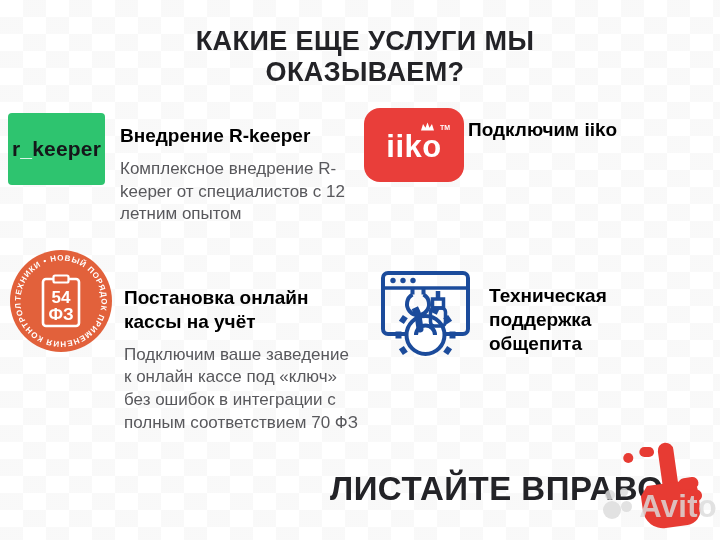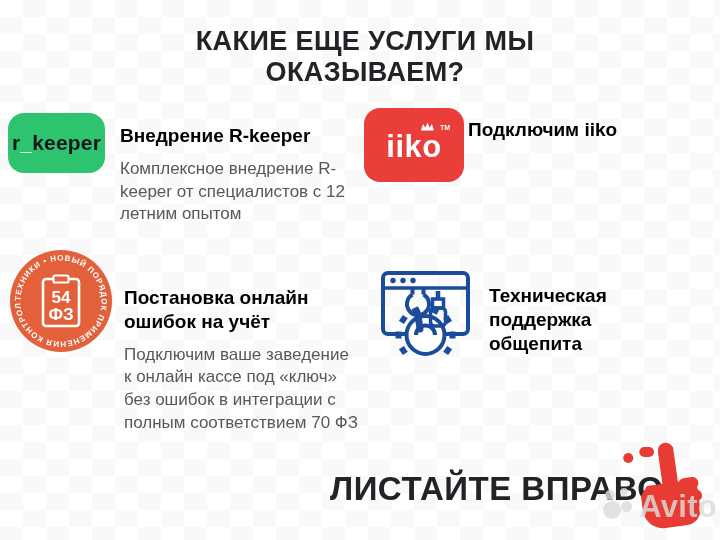--- a/index.html
+++ b/index.html
@@ -36,22 +36,22 @@
     font-size:19px; font-weight:800; color:#000000;
     line-height:1.26; margin-bottom:10px; max-width:200px;
   }
   .card-1 h3, .card-2 h3 { max-width:240px; }
   .card p {
     font-size:17px; color:#58585c; line-height:1.33; max-width:240px;
   }
 
   
   .rkeeper-logo {
-    width:97px; height:60px; margin-top:3px; flex:0 0 auto;
-    background:#2ec46f; border-radius:16px;
+    width:97px; height:72px; margin-top:3px; flex:0 0 auto;
+    background:#2ec46f; border-radius:4px;
     display:flex; align-items:center; justify-content:center;
     font-weight:700; font-size:21px; color:#15171a; letter-spacing:0.2px;
   }
   .rkeeper-logo .us { color:#ffffff; font-weight:700; }
 
   
   .iiko-logo {
     width:100px; height:74px; margin-top:4px; flex:0 0 auto;
     background:#e93e3a; border-radius:16px;
     display:flex; align-items:center; justify-content:center; position:relative;
@@ -118,21 +118,21 @@
       </defs>
       <text font-size="8" font-weight="700" fill="#ffffff" letter-spacing="0.8" font-family="Liberation Sans, sans-serif">
         <textPath href="#ringPath">ТЕХНИКИ • НОВЫЙ ПОРЯДОК ПРИМЕНЕНИЯ КОНТРОЛЬНО-КАССОВОЙ</textPath>
       </text>
       <rect x="33" y="29" width="36" height="47" rx="3" fill="none" stroke="#ffffff" stroke-width="2.6"></rect>
       <rect x="43.5" y="25.5" width="15" height="7" rx="1.5" fill="#e2613b" stroke="#ffffff" stroke-width="2.2"></rect>
       <text x="51" y="53" text-anchor="middle" font-size="17" font-weight="700" fill="#ffffff" font-family="Liberation Sans, sans-serif">54</text>
       <text x="51" y="70" text-anchor="middle" font-size="17" font-weight="700" fill="#ffffff" font-family="Liberation Sans, sans-serif">ФЗ</text>
     </svg>
     <div class="txt">
-      <h3>Постановка онлайн ошибок на учёт</h3>
+      <h3>Постановка онлайн кассы на учёт</h3>
       <p>Подключим ваше заведение к онлайн кассе под «ключ» без ошибок в интеграции с полным соответствием 70 ФЗ</p>
     </div>
   </div>
 
   <div class="card card-4">
     <svg class="tech-icon" viewBox="0 0 95 95">
       <g stroke="#1b4b9b" fill="none" stroke-width="4">
         <rect x="5" y="9" width="85" height="61" rx="5"></rect>
         <line x1="5" y1="24" x2="90" y2="24" stroke-width="3.5"></line>
         <circle cx="15" cy="16.5" r="2.7" fill="#1b4b9b" stroke="none"></circle>

